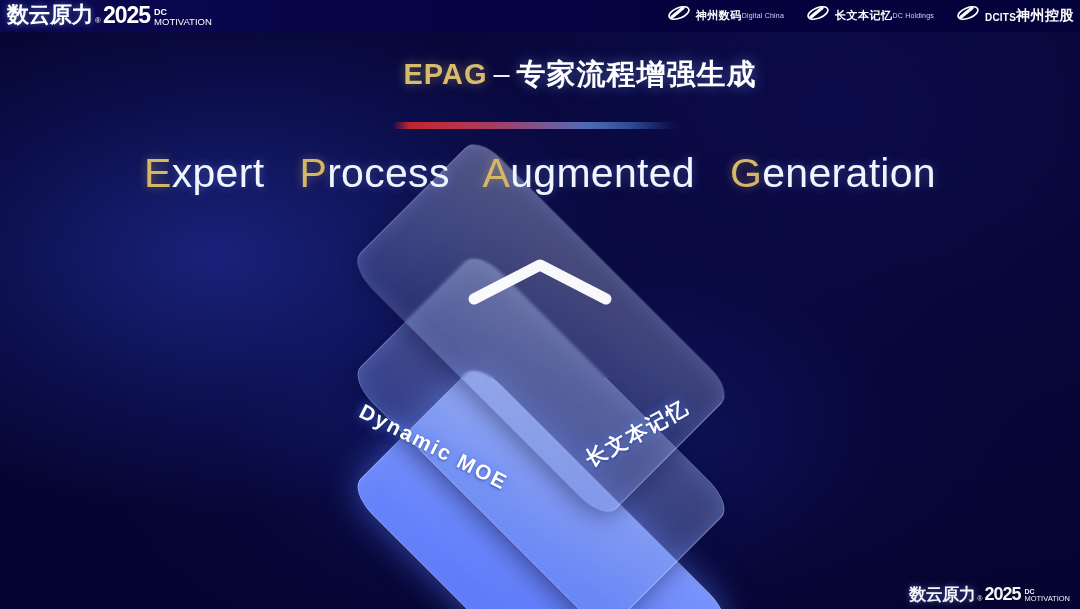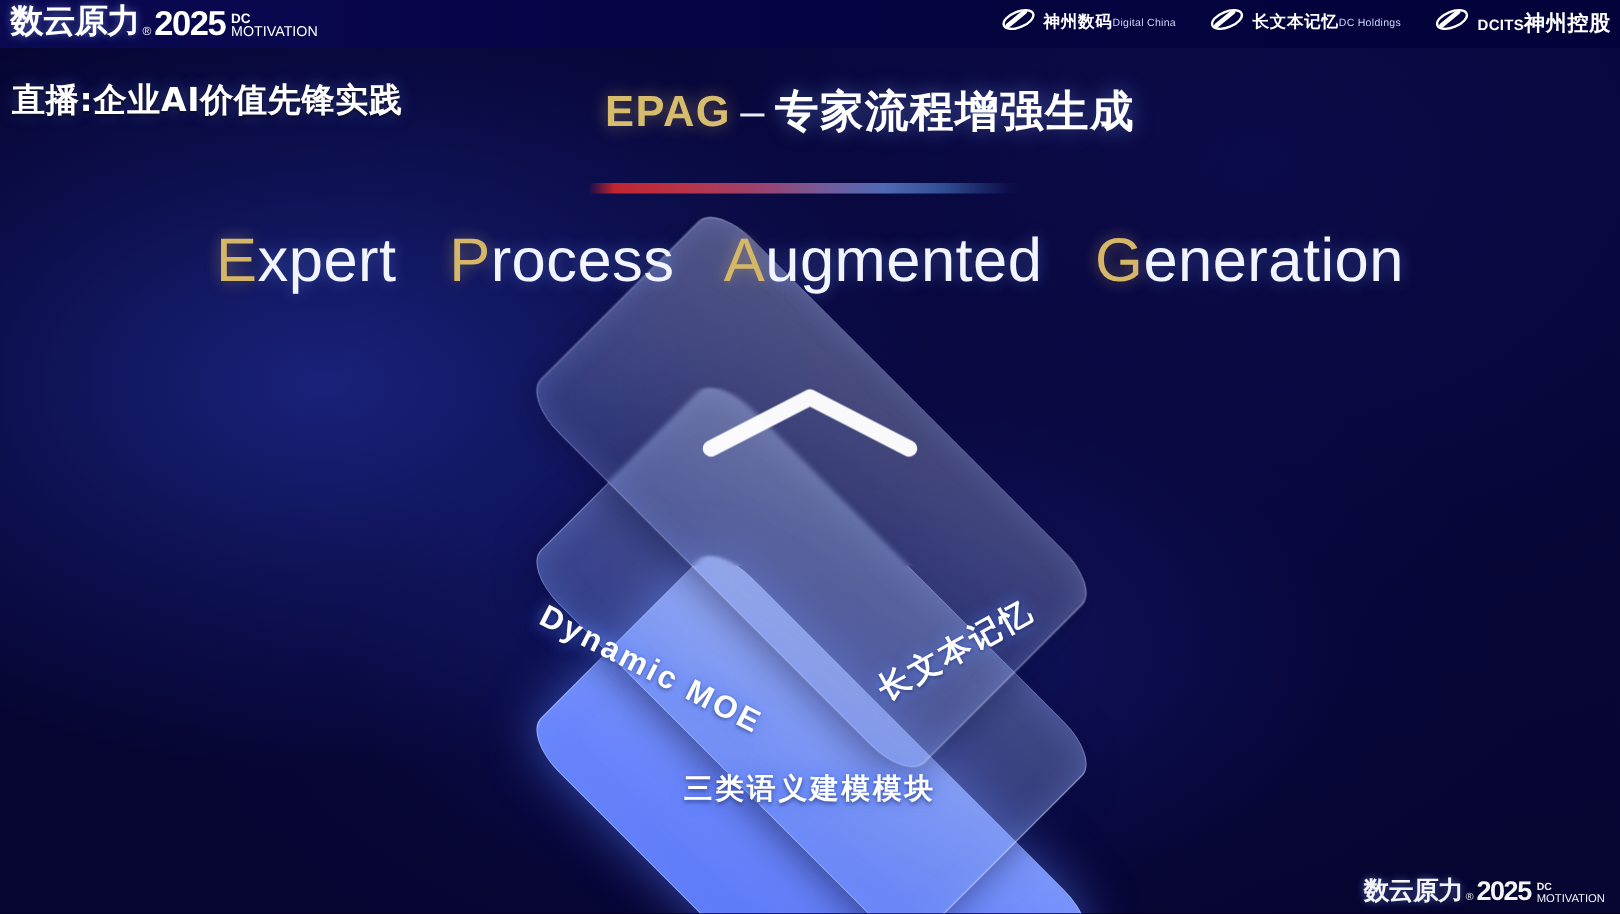--- a/index.html
+++ b/index.html
@@ -280,21 +280,20 @@
         </span>
         <span class="btxt">
           <span class="en">DCITS</span>
           <span class="cn">神州控股</span>
         </span>
       </div>
 
     </div>
   </div>
 
-  <div class="live-line">直播:企业AI价值先锋实践</div>
 
   <div class="title">
     <span class="gold">EPAG</span><span class="dash">–</span><span class="cn">专家流程增强生成</span>
   </div>
 
   <div class="divider"></div>
 
   <div class="subtitle">
     <span><span class="c">E</span><span class="w">xpert</span></span>
     <span class="w">&nbsp;</span>
@@ -314,21 +313,20 @@
     <div class="chevron">
       <svg width="152" height="52" viewBox="0 0 152 52">
         <path d="M10 44 L76 10 L142 44" fill="none" stroke="#ffffff" stroke-width="11" stroke-linecap="round" stroke-linejoin="round" opacity="0.97"></path>
       </svg>
     </div>
 
 
     <div class="edge-label lbl-moe">Dynamic MOE</div>
     <div class="edge-label lbl-mem">长文本记忆</div>
 
-    <div class="layer-label lbl-bot">三类语义建模模块</div>
   </div>
 
   <div class="watermark">
     <span class="wcn">数云原力</span>
     <span class="wreg">®</span>
     <span class="wyear">2025</span>
     <span class="wdc">
       <b>DC</b>
       <span>MOTIVATION</span>
     </span>

